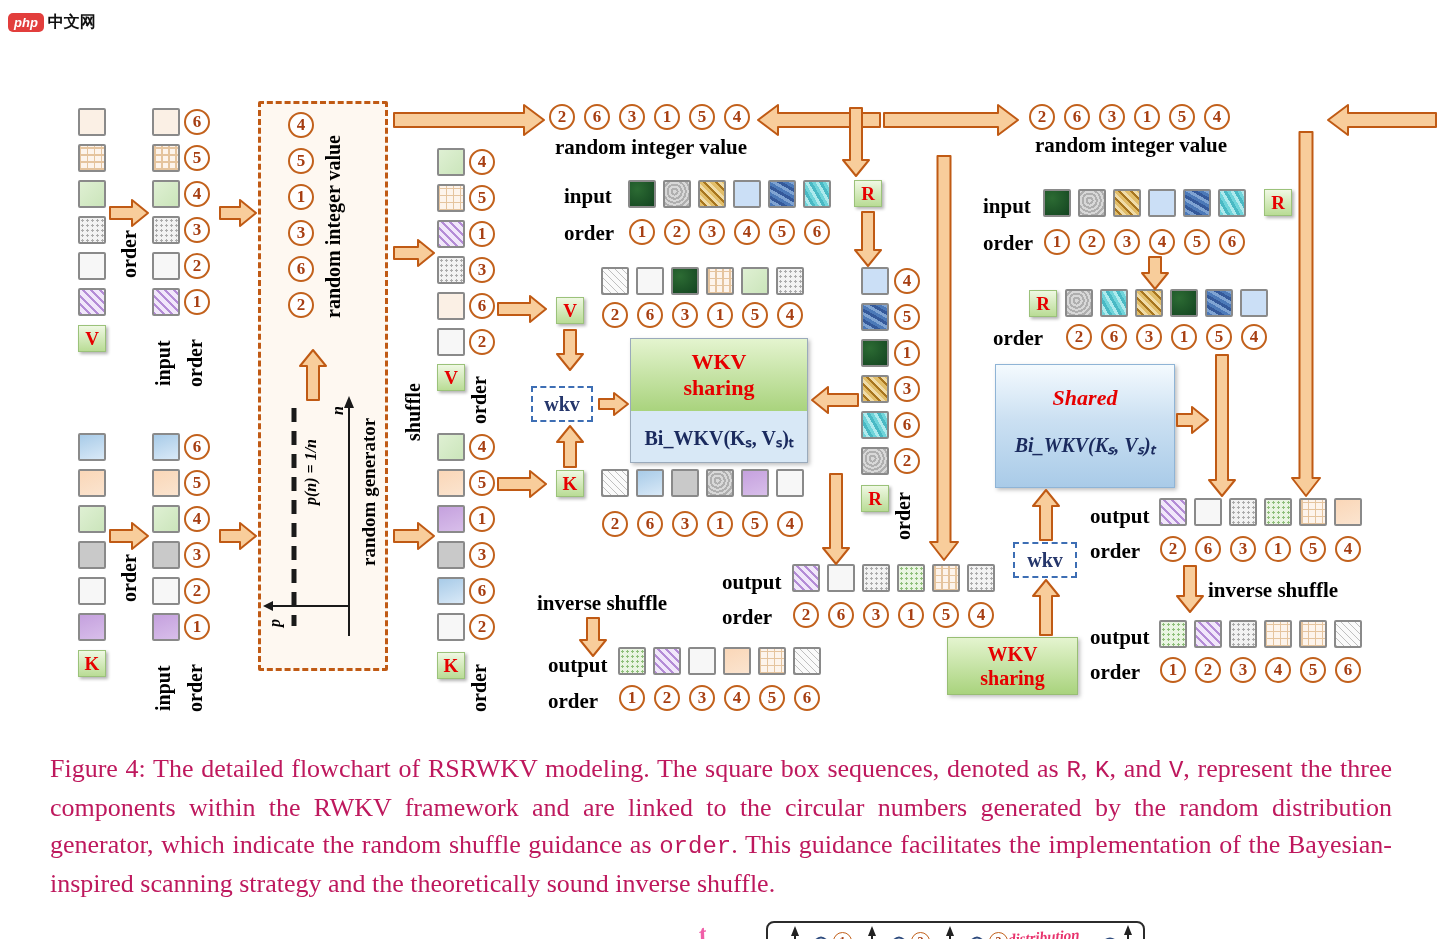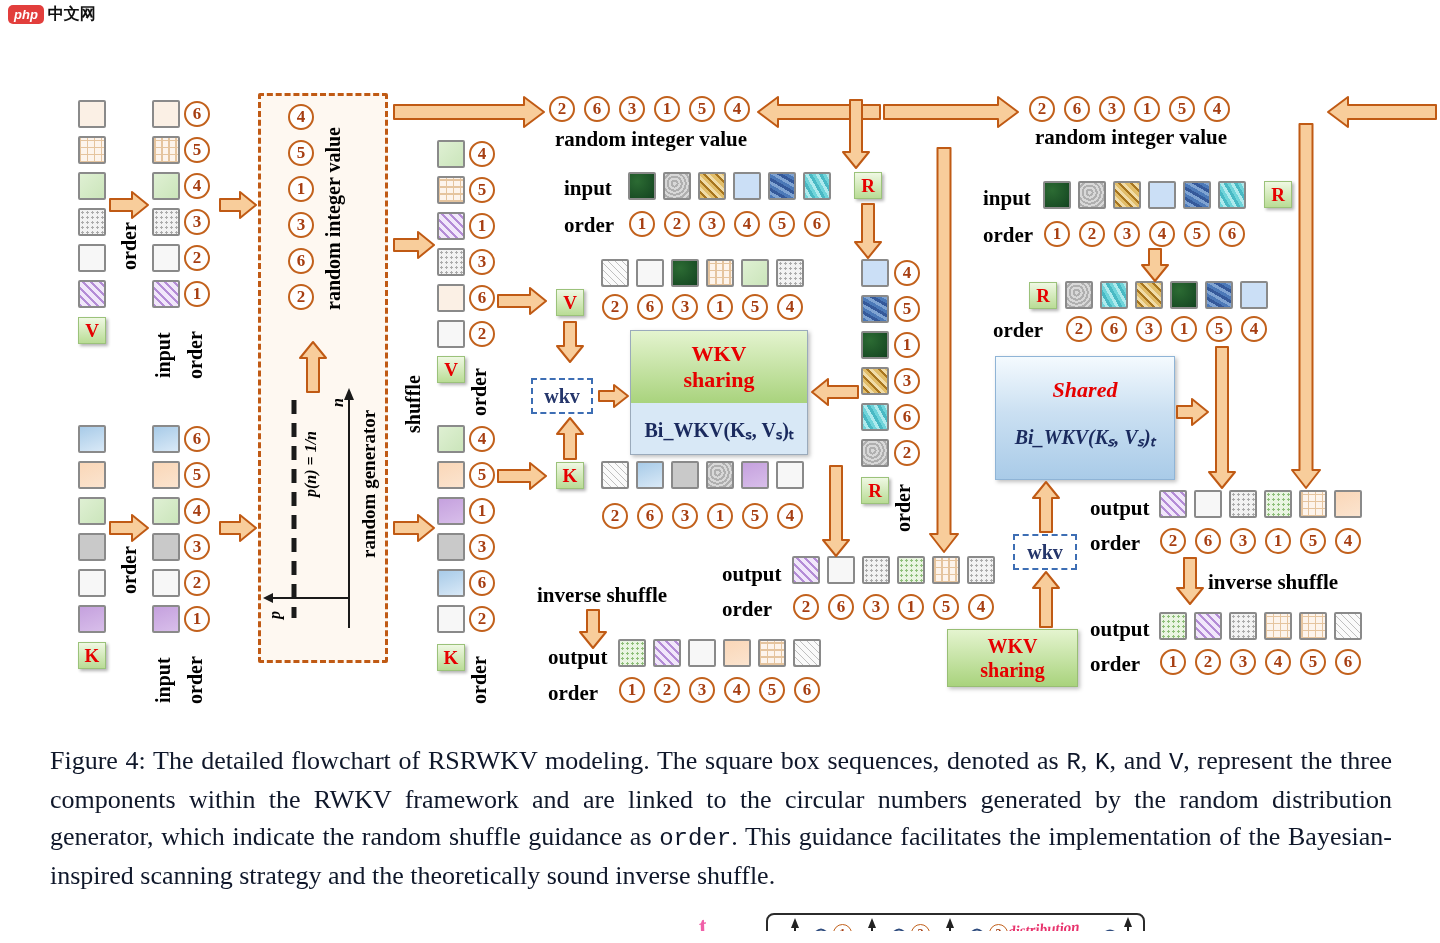--- a/index.html
+++ b/index.html
@@ -1,18 +1,18 @@
 <!DOCTYPE html>
 <html><head>
 <meta charset="utf-8">
 <style>
   * { margin:0; padding:0; box-sizing:border-box; }
   html,body { background:#fff; }
   body { font-family:"Liberation Serif", serif; }
-  .page { position:relative; width:1440px; height:931px; background:#fff; overflow:hidden; }
+  .page { position:relative; width:1440px; height:931px; background:#fff; overflow:hidden;margin-top:8px; }
   .abs { position:absolute; }
 
   
   .logo { display:flex; align-items:center; gap:4px; }
   .logo-badge { background:#E23E3C; color:#fff; font-family:"Liberation Sans",sans-serif;
     font-style:italic; font-weight:bold; font-size:13px; padding:2px 6px; border-radius:5px; }
   .logo-site { font-family:"Liberation Sans",sans-serif; font-weight:bold; font-size:16px; color:#111; }
 
   
   .sq { display:inline-block; width:28px; height:28px; border:2px solid #8A8A8A; border-radius:2px; background:#fff; }
@@ -77,21 +77,21 @@
   .t-lightblue { background:#CBDFF6; }
   .t-bluetex { background:repeating-linear-gradient(30deg,#4C79B8 0 3px,#7FA3D2 3px 6px,#35599A 6px 9px); }
   .t-cyan { background:repeating-linear-gradient(60deg,#6FD4DA 0 3px,#AEEAED 3px 6px,#49B9C4 6px 9px); }
   .t-greendots { background-color:#EAF5E2; background-image:radial-gradient(#8FBF7A 1px,transparent 1.2px); background-size:5px 5px; }
   .t-hatch { background:repeating-linear-gradient(45deg,#BFBFBF 0 1px,#FAFAFA 1px 5px); }
 
   
   .barrow { fill:#F8CD9B; stroke:#C05A14; stroke-width:2; stroke-linejoin:round; }
 
   
-  .caption { font-size:26px; line-height:37px; color:#0f172a; text-align:justify; }
+  .caption { font-size:26px; line-height:37px; color:#be185d; text-align:justify; }
   .caption .mono { font-family:"Liberation Mono",monospace; font-size:24px; }
 
   
   .pbox { border:3px solid #222; border-radius:6px; background:#fff; }
   .distbox { border:2px solid #2B2B2B; border-radius:8px; background:#fff; }
   .dist-label { color:#E8336D; font-style:italic; font-weight:bold; font-size:15px;
     font-family:"Liberation Serif",serif; transform:rotate(-4deg); }
   .pink-mark { color:#F05FA8; font-style:italic; font-size:26px; font-weight:bold; transform:rotate(-12deg); }
 </style>
 </head>

